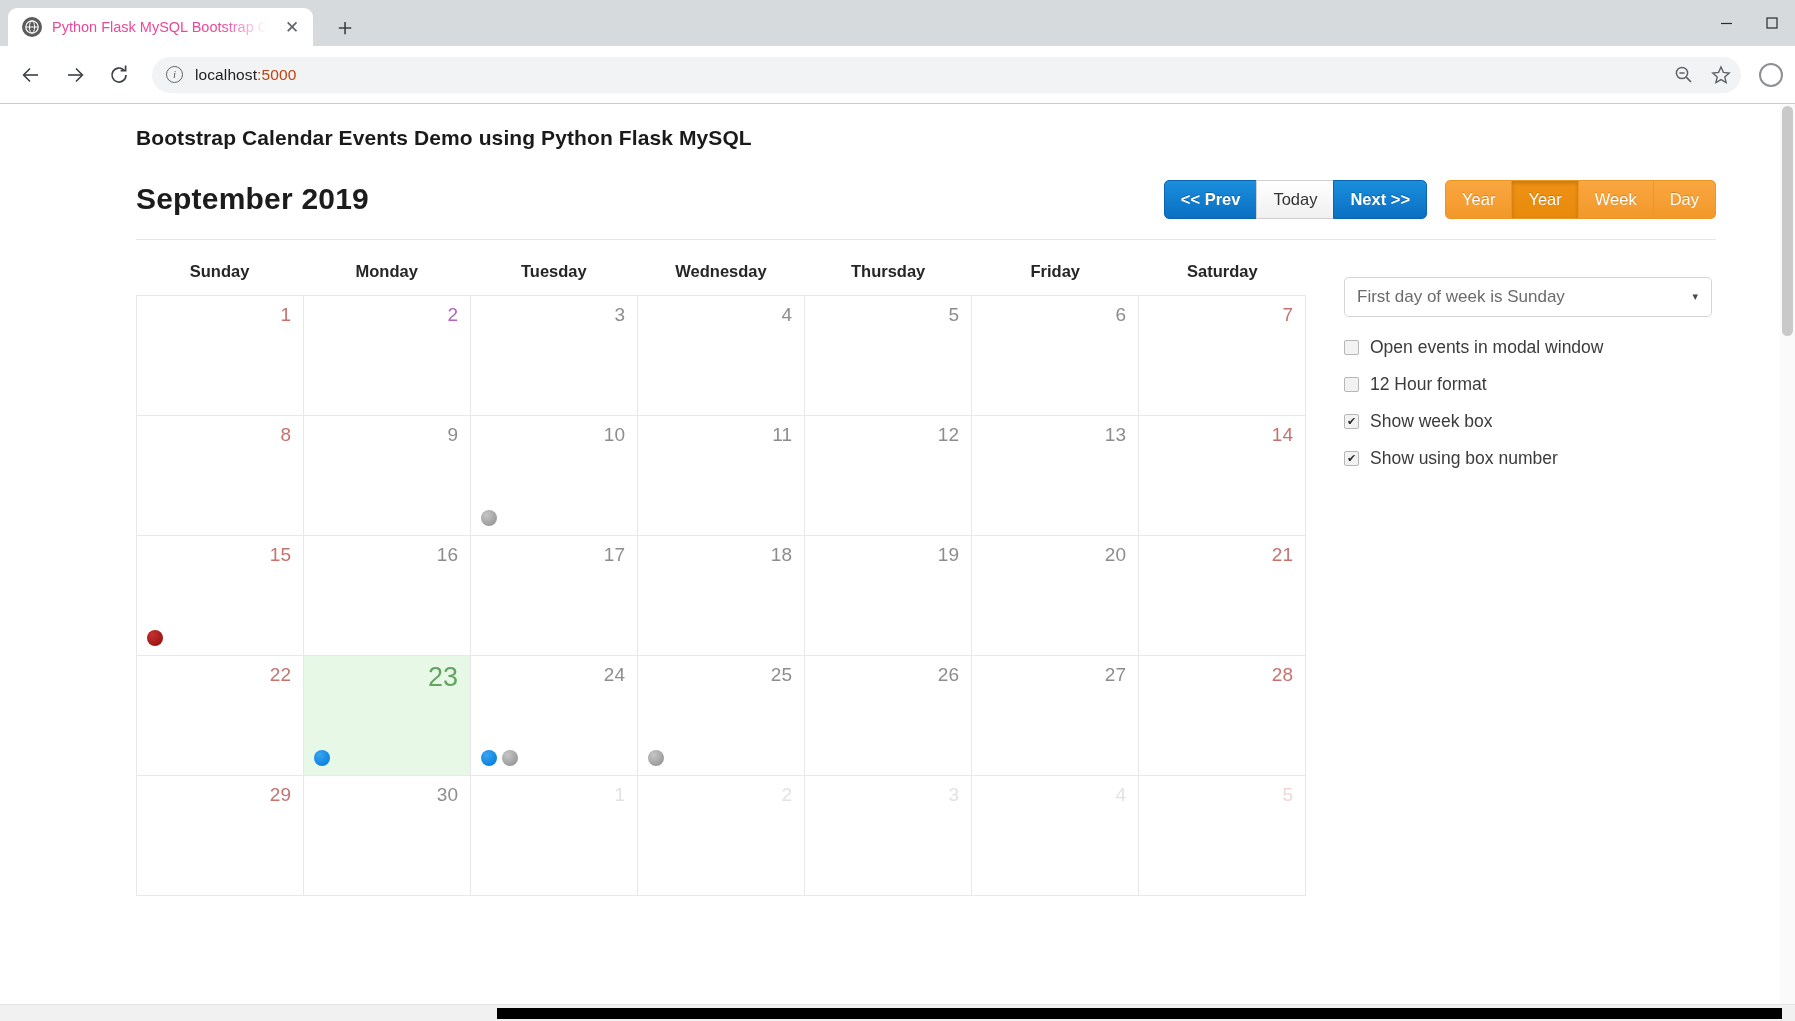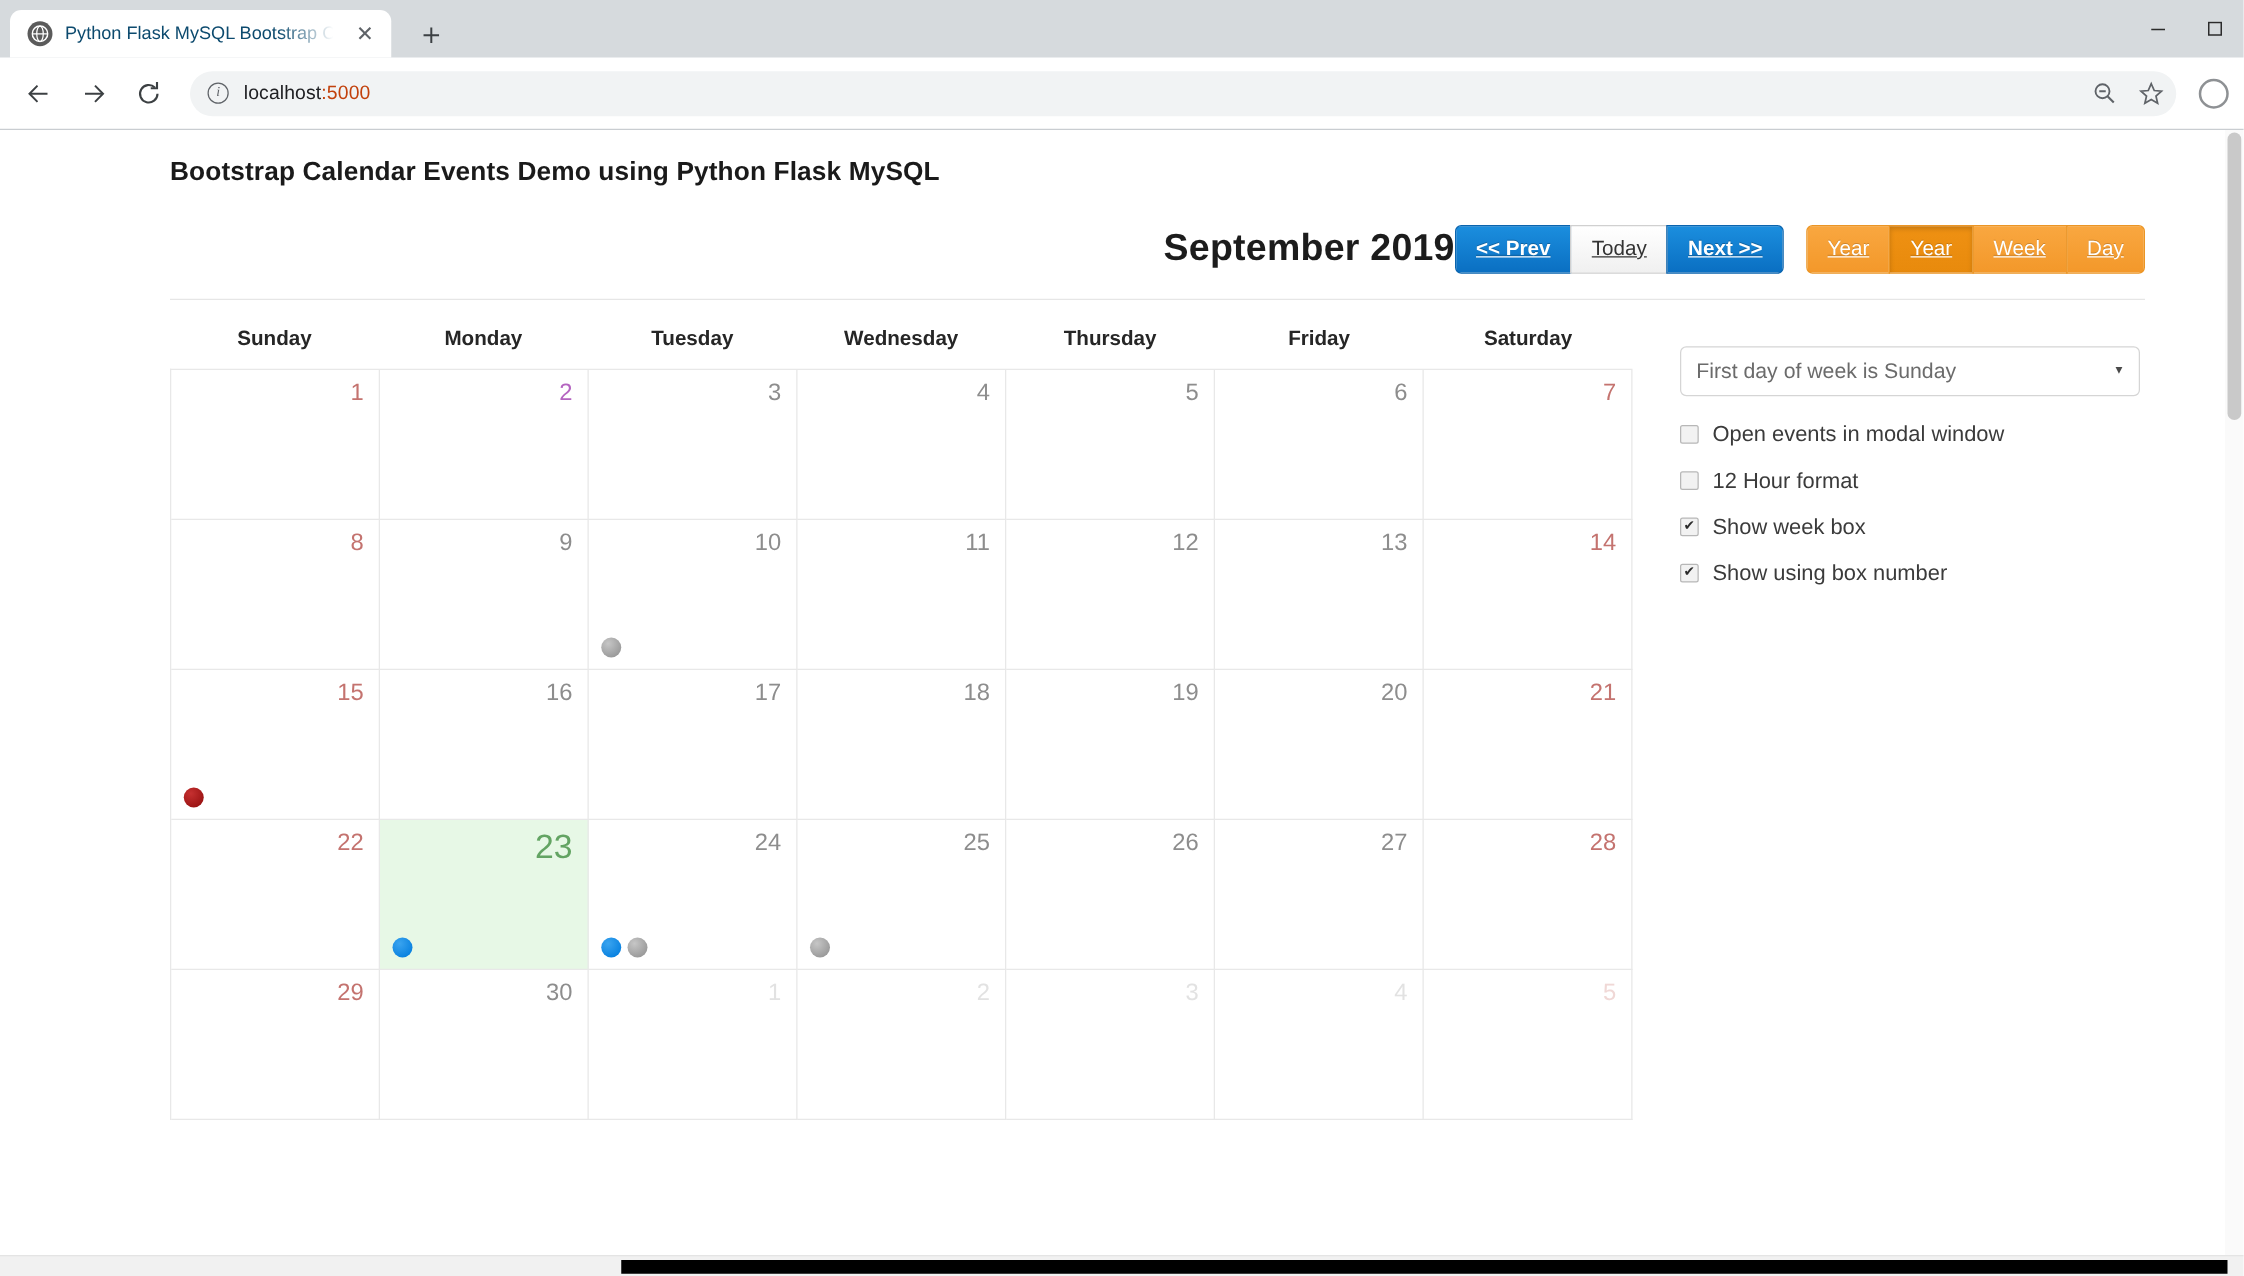--- a/index.html
+++ b/index.html
@@ -37,21 +37,21 @@
     width: 20px; height: 20px; flex: 0 0 20px;
     border-radius: 50%;
     background: #5b5b5b;
     position: relative;
     display:flex; align-items:center; justify-content:center;
   }
   .tab-favicon svg { display:block; }
   .tab-title {
     flex: 1 1 auto;
     font-size: 14.5px;
-    color: #0c4a6e;
+    color: #ec4899;
     white-space: nowrap;
     overflow: hidden;
     -webkit-mask-image: linear-gradient(to right, #000 78%, transparent 98%);
             mask-image: linear-gradient(to right, #000 78%, transparent 98%);
   }
   .tab-close {
     width: 22px; height: 22px; flex: 0 0 22px;
     display: flex; align-items: center; justify-content: center;
     font-size: 17px; color: #5f6368; line-height: 1;
   }
@@ -137,41 +137,40 @@
     margin-left: 136px;
     margin-bottom: 30px;
     letter-spacing: .1px;
   }
 
   .cal-wrap { margin-left: 136px; width: 1580px; }
 
   .cal-header {
     display: flex;
     align-items: center;
-    justify-content: flex-end;
+    justify-content: space-between;
     padding-bottom: 20px;
     border-bottom: 1px solid #e6e6e6;
     width: 1580px;
   }
   .month-title {
     font-size: 30px;
     font-weight: bold;
     color: #1c1c1c;
     letter-spacing: .2px;
   }
   .btn-groups { display: flex; gap: 18px; align-items: center; }
   .btn-group { display: flex; }
   .btn {
     font-size: 16.5px;
     padding: 8px 16px;
     line-height: 1.25;
     border: 1px solid rgba(0,0,0,.08);
     cursor: pointer;
     white-space: nowrap;
-    text-decoration: underline;
   }
   .btn-blue {
     background: linear-gradient(to bottom, #1b8ede 0%, #0a6fc2 100%);
     color: #fff;
     border-color: #0a64ae;
     text-shadow: 0 -1px 0 rgba(0,0,0,.25);
     font-weight: bold;
   }
   .btn-white {
     background: linear-gradient(to bottom, #ffffff 0%, #f0f0f0 100%);

